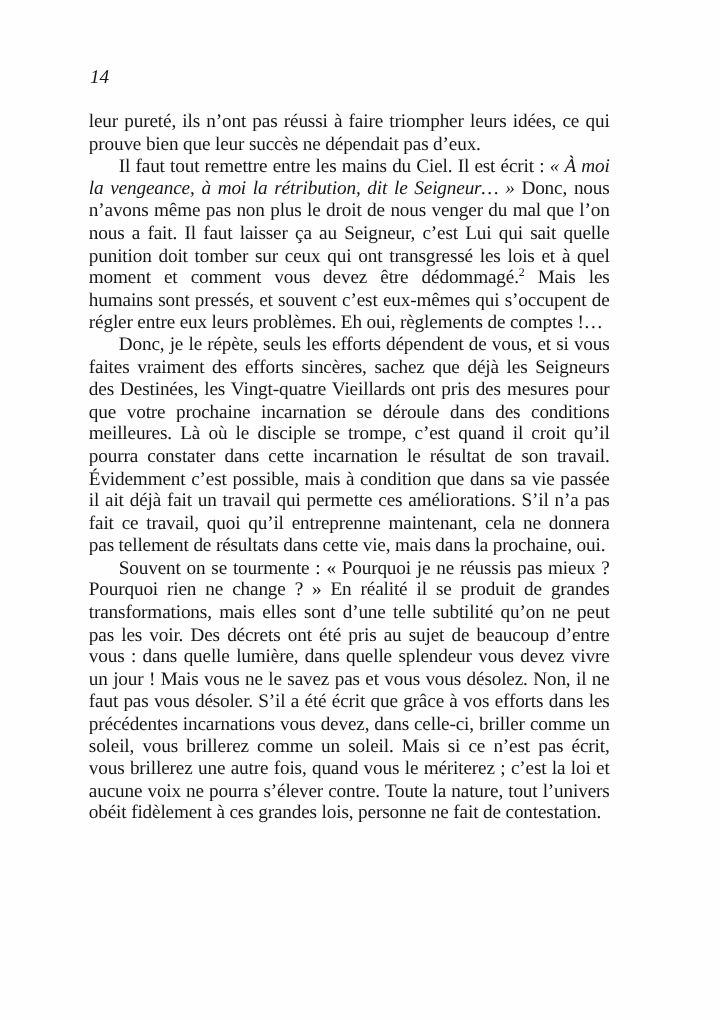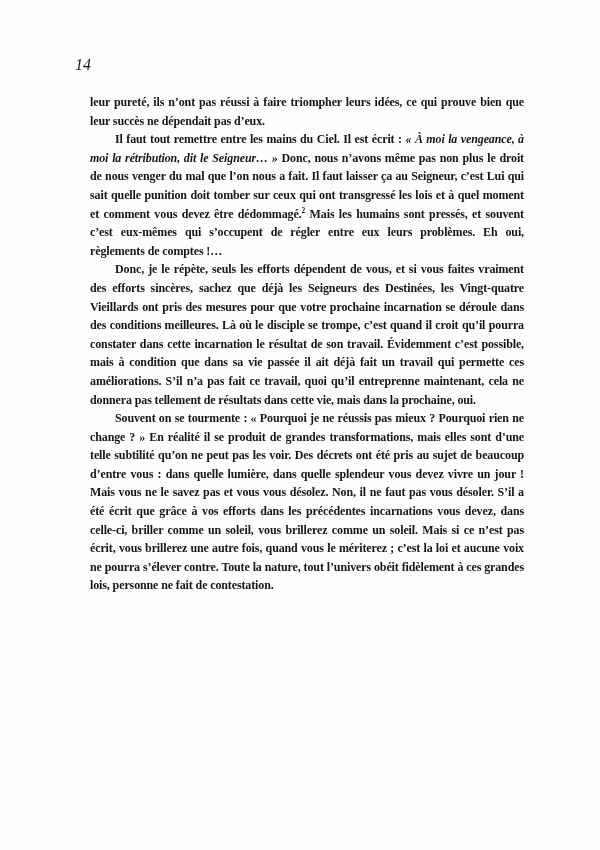--- a/index.html
+++ b/index.html
@@ -23,29 +23,28 @@
     width: 434px;
     display: flex;
     justify-content: space-between;
     align-items: baseline;
     font-style: italic;
     font-size: 16px;
     letter-spacing: -0.1px;
   }
   .body-text {
     position: absolute;
-    left: 90px;
+    left: 74px;
     top: 93px;
     width: 434px;
-    font-size: 12px;
+    font-size: 16px;
     line-height: 18.6px;
     text-align: justify;
     letter-spacing: -0.12px;
     hyphens: auto;
-    font-weight: bold;
     -webkit-hyphens: auto;
   }
   p.para {
     margin: 0;
     padding: 0;
   }
   p.para.indent {
     text-indent: 25px;
   }
   .seg-italic {

